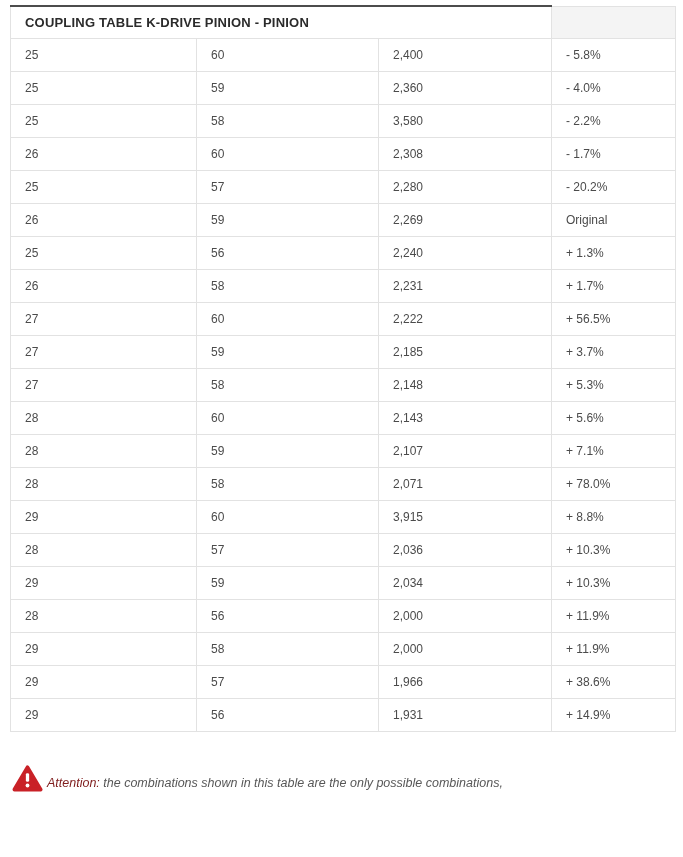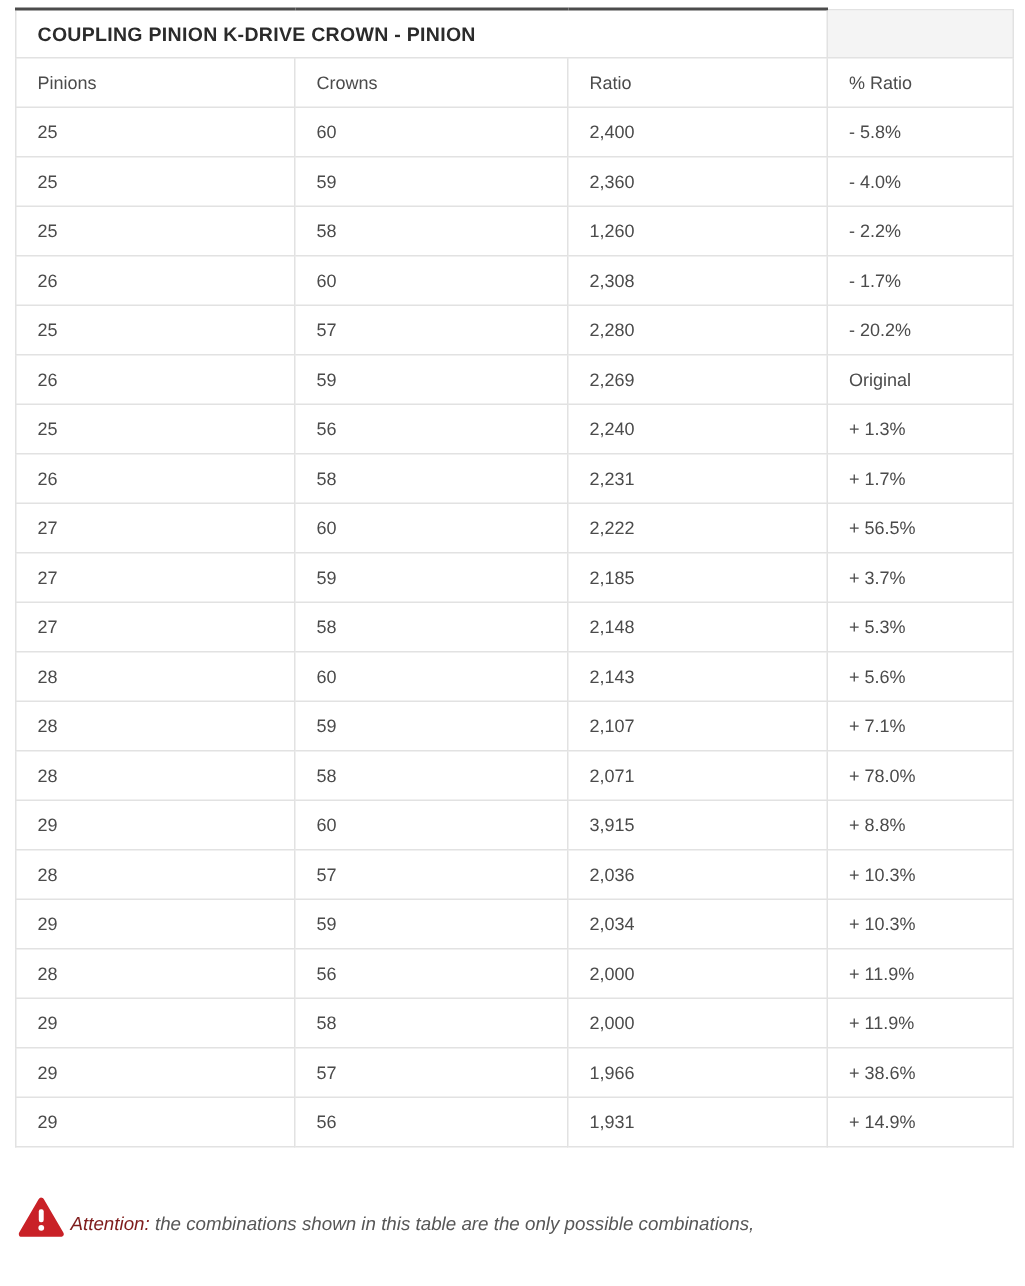--- a/index.html
+++ b/index.html
@@ -82,47 +82,41 @@
 
   <table class="coupling">
     <colgroup>
       <col style="width:186px">
       <col style="width:182px">
       <col style="width:173px">
       <col style="width:124px">
     </colgroup>
     <thead>
       <tr class="title-row">
-        <th class="title-cell" colspan="3">COUPLING PINION K-DRIVE CROWN - PINION</th>
+        <th class="title-cell" colspan="3">COUPLING TABLE K-DRIVE PINION - PINION</th>
         <th class="title-spacer"></th>
       </tr>
-      <tr class="header-row" id="header-row">
-          <th>Pinions</th>
-          <th>Crowns</th>
-          <th>Ratio</th>
-          <th>% Ratio</th>
-        </tr>
     </thead>
     <tbody id="table-body">
         <tr>
           <td>25</td>
           <td>60</td>
           <td>2,400</td>
           <td>- 5.8%</td>
         </tr>
         <tr>
           <td>25</td>
           <td>59</td>
           <td>2,360</td>
           <td>- 4.0%</td>
         </tr>
         <tr>
           <td>25</td>
           <td>58</td>
-          <td>1,260</td>
+          <td>3,580</td>
           <td>- 2.2%</td>
         </tr>
         <tr>
           <td>26</td>
           <td>60</td>
           <td>2,308</td>
           <td>- 1.7%</td>
         </tr>
         <tr>
           <td>25</td>

